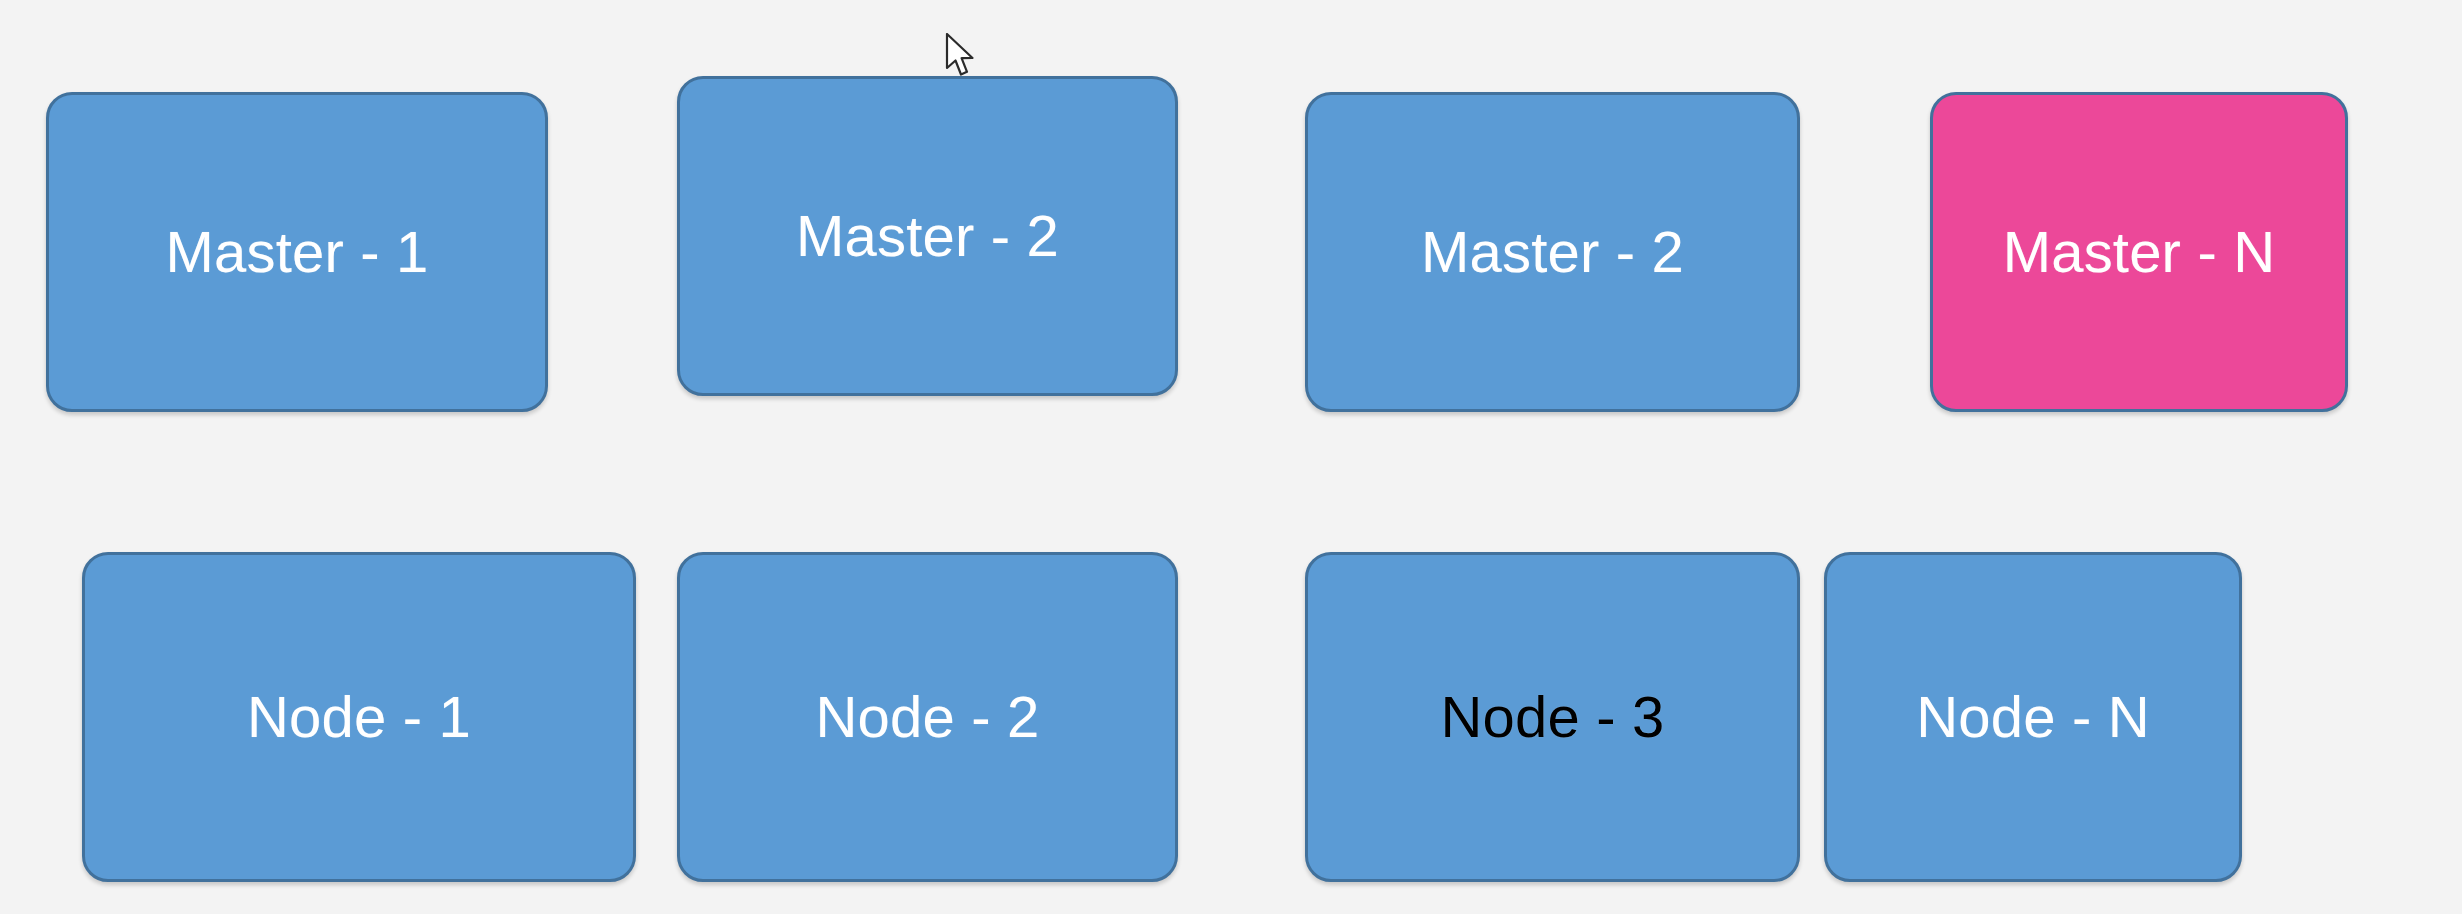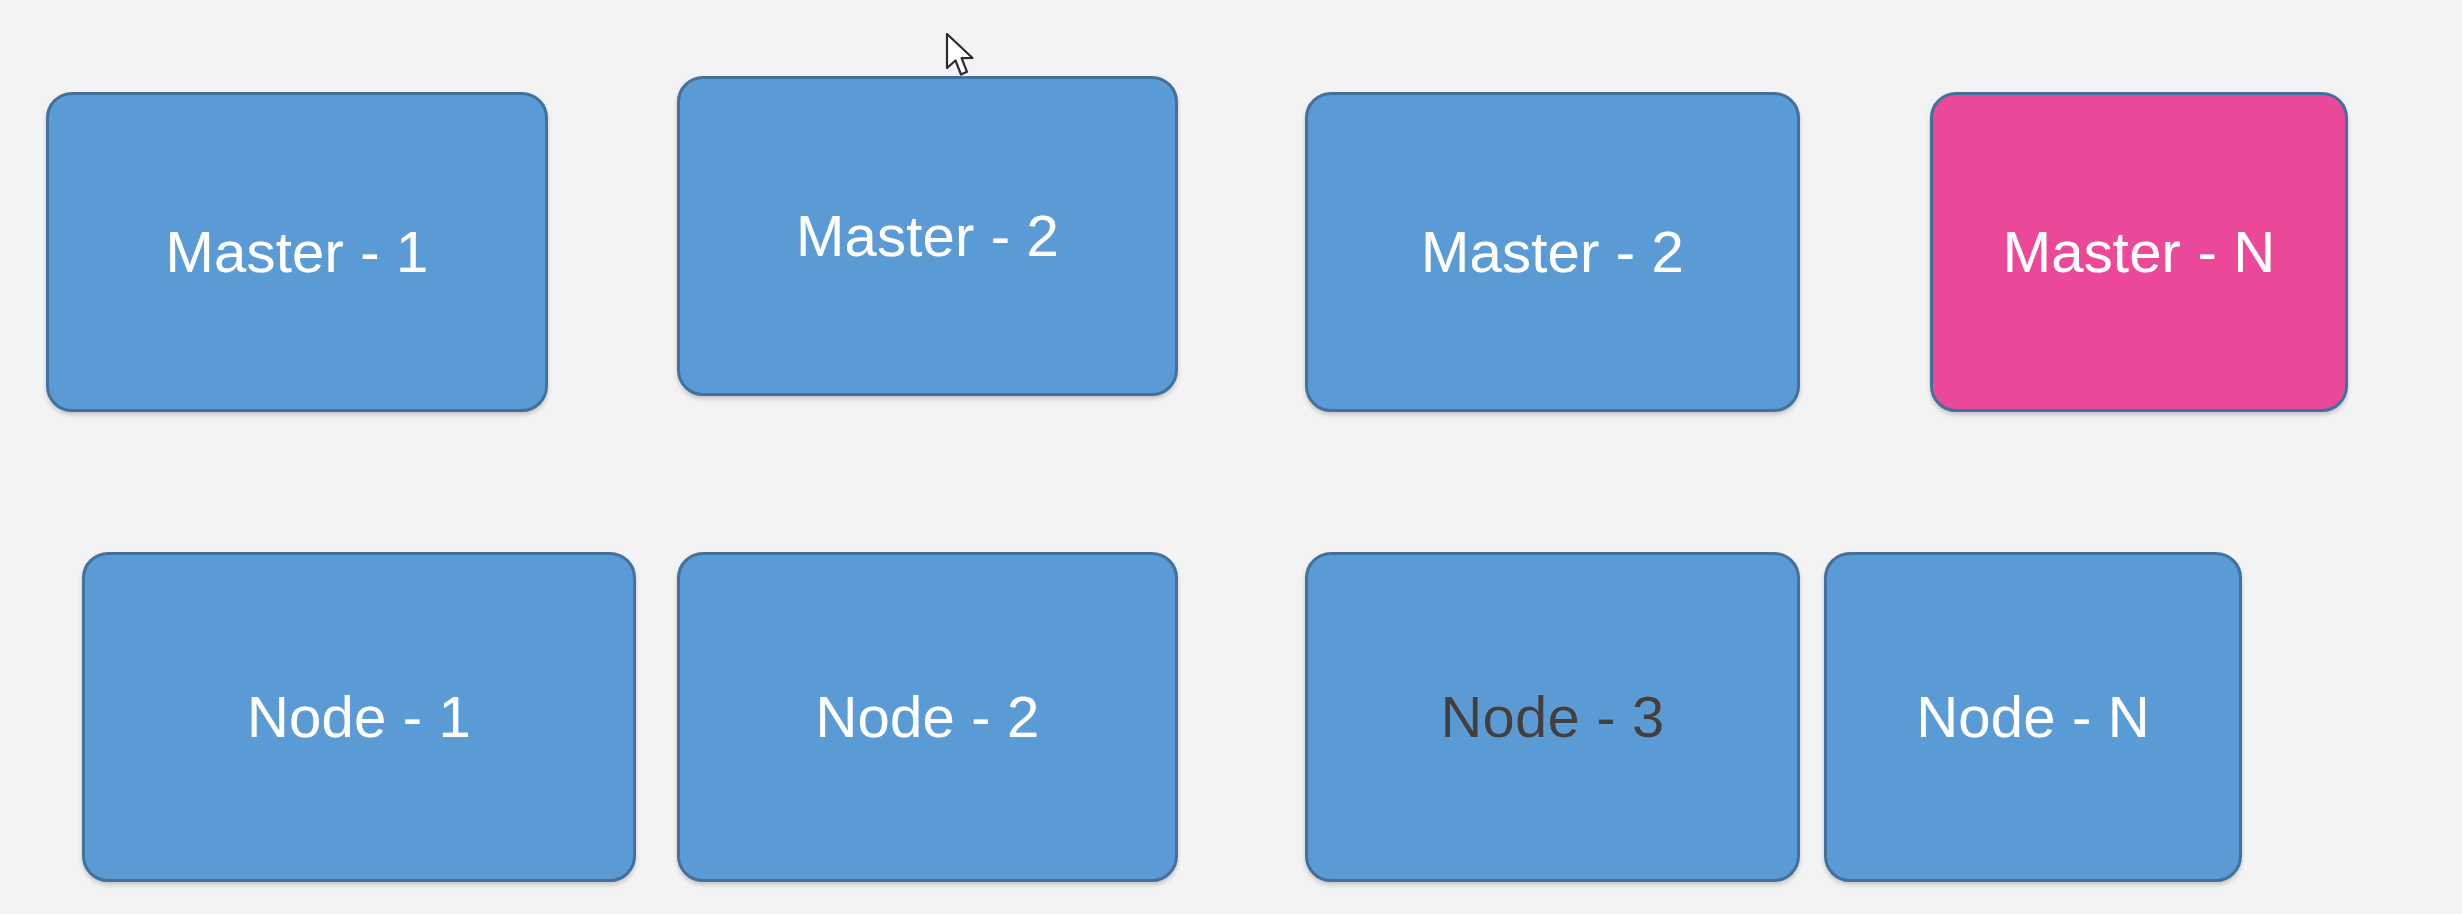--- a/index.html
+++ b/index.html
@@ -65,21 +65,21 @@
       <div class="node-box" style="left: 1930px; top: 92px; width: 418px; height: 320px; background: #ec4899; border-color: rgb(65, 113, 156);">
         <span class="node-label" style="color: rgb(255, 255, 255);">Master - N</span>
       </div>
       <div class="node-box" style="left: 46px; top: 552px; width: 554px; height: 330px; background: rgb(91, 155, 213); border-color: rgb(65, 113, 156); margin-left: 36px;">
         <span class="node-label" style="color: rgb(255, 255, 255);">Node - 1</span>
       </div>
       <div class="node-box" style="left: 677px; top: 552px; width: 501px; height: 330px; background: rgb(91, 155, 213); border-color: rgb(65, 113, 156);">
         <span class="node-label" style="color: rgb(255, 255, 255);">Node - 2</span>
       </div>
       <div class="node-box" style="left: 1305px; top: 552px; width: 495px; height: 330px; background: rgb(91, 155, 213); border-color: rgb(65, 113, 156);">
-        <span class="node-label" style="color: #404040;">Node - 3</span>
+        <span class="node-label" style="color: #000000;">Node - 3</span>
       </div>
       <div class="node-box" style="left: 1824px; top: 552px; width: 418px; height: 330px; background: rgb(91, 155, 213); border-color: rgb(65, 113, 156);">
         <span class="node-label" style="color: rgb(255, 255, 255);">Node - N</span>
       </div>
     </div>
 
   <div id="mouse-cursor" style="left: 945px; top: 33px;">
     <svg width="34" height="48" viewBox="0 0 34 48" xmlns="http://www.w3.org/2000/svg">
       <path d="M2 1 L2 35 L10.5 27.5 L16 41.5 L22 38.8 L16.6 25.2 L27.5 25 Z" fill="#ffffff" stroke="#2b2b2b" stroke-width="2.2" stroke-linejoin="round"></path>
     </svg>

